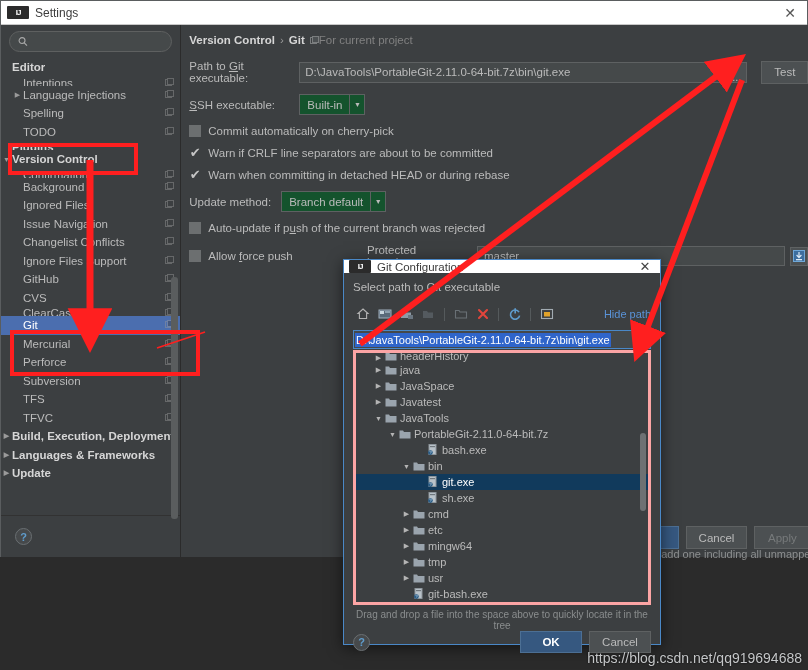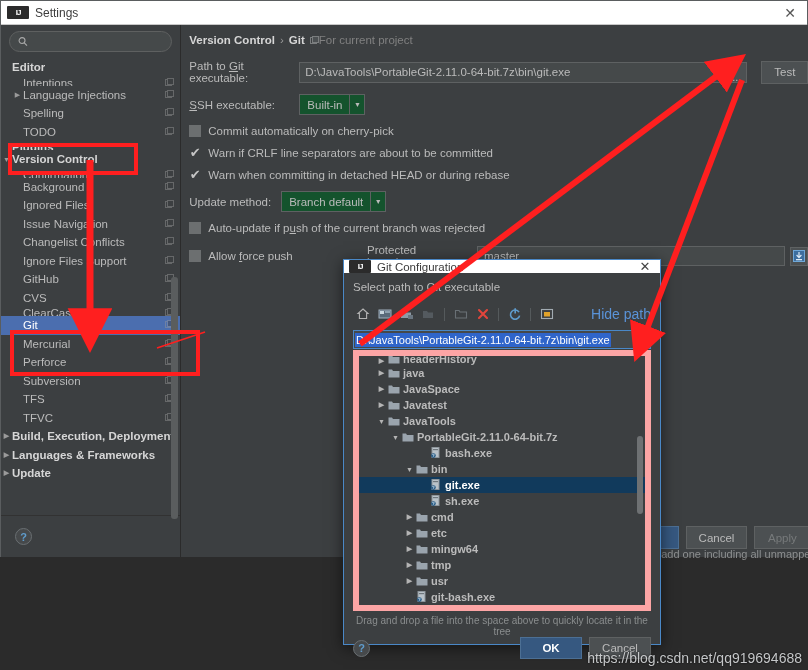--- a/index.html
+++ b/index.html
@@ -214,42 +214,42 @@
     display: flex; align-items: center; gap: 3px;
     height: 22px; margin-bottom: 5px;
   }
   .tbtn {
     width: 19px; height: 19px;
     display: flex; align-items: center; justify-content: center;
     cursor: pointer;
   }
   .tsep { width: 1px; height: 13px; background: #555a5c; margin: 0 3px; }
   #hide-path {
-    margin-left: auto; font-size: 14px; color: #5a93d8; cursor: pointer;
+    margin-left: auto; font-size: 11px; color: #5a93d8; cursor: pointer;
     white-space: nowrap; overflow: hidden;
   }
   #path-field {
     height: 19px; border: 1px solid #4a88c7; background: #45494a;
     display: flex; align-items: center;
     font-size: 11px; color: #ffffff; padding: 0 1px;
     margin-bottom: 1px;
   }
   #path-value {
     background: #2f65ca; padding: 1px 1px; color: #fff;
     white-space: nowrap;
   }
   #path-dropbtn {
     margin-left: auto; width: 12px; height: 17px;
     background: #45494a; display: flex; align-items: flex-end;
     justify-content: center; font-size: 7px; color: #999;
   }
   #file-tree {
     flex: 1; background: #3c3f41;
-    border: 6px solid #fca5a5;
-    overflow: hidden; position: relative; font-weight: bold;
+    border: 3px solid #fca5a5;
+    overflow: hidden; position: relative;
   }
   .ft-row {
     height: 16px; display: flex; align-items: center;
     font-size: 11px; color: #bbbbbb; padding-left: 2px;
     white-space: nowrap;
   }
   .ft-row.sel { background: #113a5c; color: #ffffff; }
   .ft-tw {
     width: 13px; text-align: center; flex: none;
     font-size: 7px; color: #b4b4b4;

